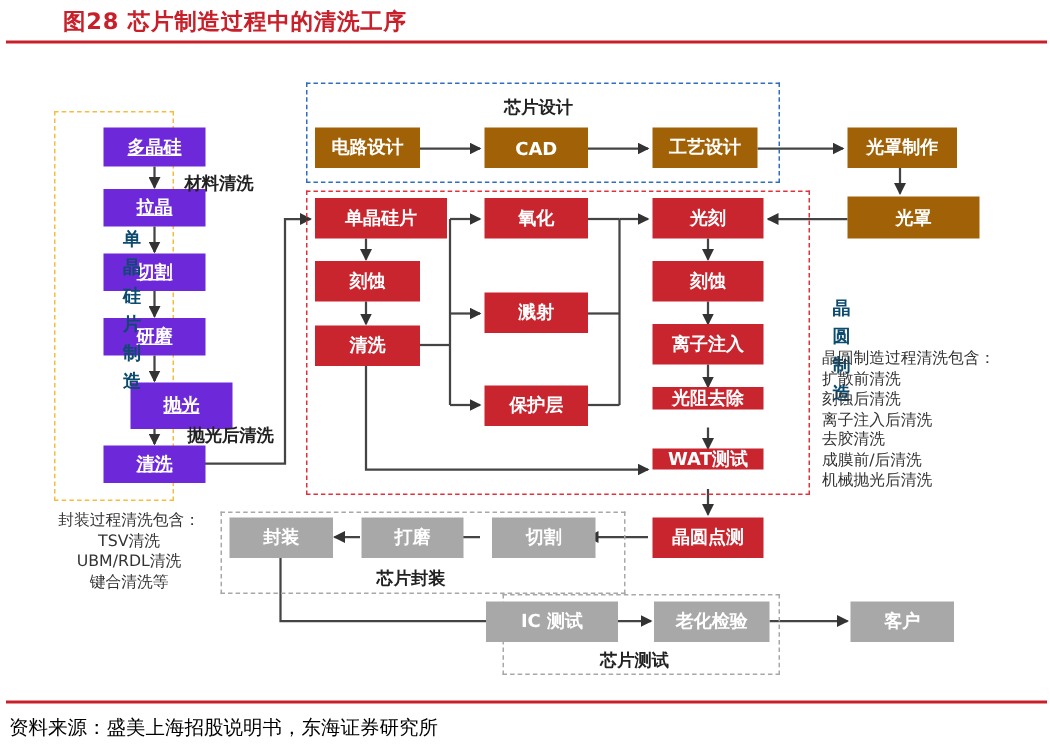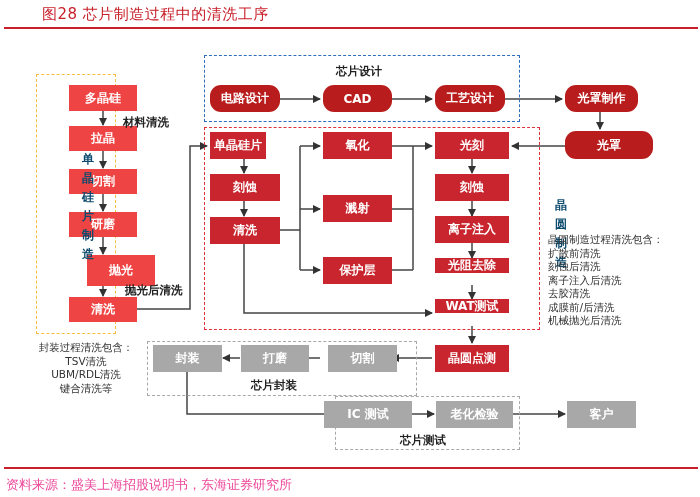--- a/index.html
+++ b/index.html
@@ -1,24 +1,24 @@
 <!DOCTYPE html>
 <html><head>
 <meta charset="utf-8">
 <style>
   html, body { margin:0; padding:0; background:#ffffff; }
   body { width:700px; height:497px; position:relative; overflow:hidden;
          font-family:"DejaVu Sans","Liberation Sans",sans-serif; }
-  .title { position:absolute; left:6px; top:5px; font-size:15px; font-weight:normal; color:#c8202a; letter-spacing:0.5px;padding-left:36px; }
+  .title { position:absolute; left:6px; top:5px; font-size:15px; font-weight:bold; color:#c8202a; letter-spacing:0.5px;padding-left:36px; }
   .rule { position:absolute; left:4px; width:694px; height:2px; background:#c8202a; }
-  .source { position:absolute; left:6px; top:476px; font-size:13px; color:#ec4899; }
+  .source { position:absolute; left:6px; top:476px; font-size:13px; color:#000000; }
   .box { position:absolute; display:flex; align-items:center; justify-content:center;
          color:#fff; font-size:12px; font-weight:bold; box-sizing:border-box; }
-  .y { background:#ef4444; }
-  .b { background:#b91c1c;border-radius:11px; }
+  .y { background:#6d28d9;text-decoration:underline; }
+  .b { background:#a16207; }
   .r { background:#c8252e; }
   .g { background:#a8a8a8; }
   .frame { position:absolute; box-sizing:border-box; }
   .lbl { position:absolute; font-size:11.5px; font-weight:bold; color:#222; white-space:nowrap; }
   .vlbl { position:absolute; font-size:12px; font-weight:bold; color:#0c4a6e; width:14px; line-height:19px; text-align:center;margin-left:38px; }
   .note { position:absolute; font-size:10.5px; color:#333; line-height:13.5px; white-space:pre; }
   svg.lines { position:absolute; left:0; top:0; }
 </style>
 </head>
 <body>
@@ -98,21 +98,21 @@
 <div class="lbl" style="left:123px;top:115px;">材料清洗</div>
 <div class="lbl" style="left:125px;top:283px;">抛光后清洗</div>
 
 <div class="lbl" style="left:336px;top:64px;">芯片设计</div>
 <div class="box b" style="left:210px;top:85px;width:70px;height:27px">电路设计</div>
 <div class="box b" style="left:323px;top:85px;width:69px;height:27px">CAD</div>
 <div class="box b" style="left:435px;top:85px;width:70px;height:27px">工艺设计</div>
 <div class="box b" style="left:565px;top:85px;width:73px;height:27px">光罩制作</div>
 <div class="box b" style="left:565px;top:131px;width:88px;height:28px">光罩</div>
 
-<div class="box r" style="left:210px;top:132px;width:56px;height:27px">单晶硅片</div>
+<div class="box r" style="left:210px;top:132px;width:88px;height:27px">单晶硅片</div>
 <div class="box r" style="left:210px;top:174px;width:70px;height:27px">刻蚀</div>
 <div class="box r" style="left:210px;top:217px;width:70px;height:27px">清洗</div>
 
 <div class="box r" style="left:323px;top:132px;width:69px;height:27px">氧化</div>
 <div class="box r" style="left:323px;top:195px;width:69px;height:27px">溅射</div>
 <div class="box r" style="left:323px;top:257px;width:69px;height:27px">保护层</div>
 
 <div class="box r" style="left:435px;top:132px;width:74px;height:27px">光刻</div>
 <div class="box r" style="left:435px;top:174px;width:74px;height:27px">刻蚀</div>
 <div class="box r" style="left:435px;top:216px;width:74px;height:27px">离子注入</div>

